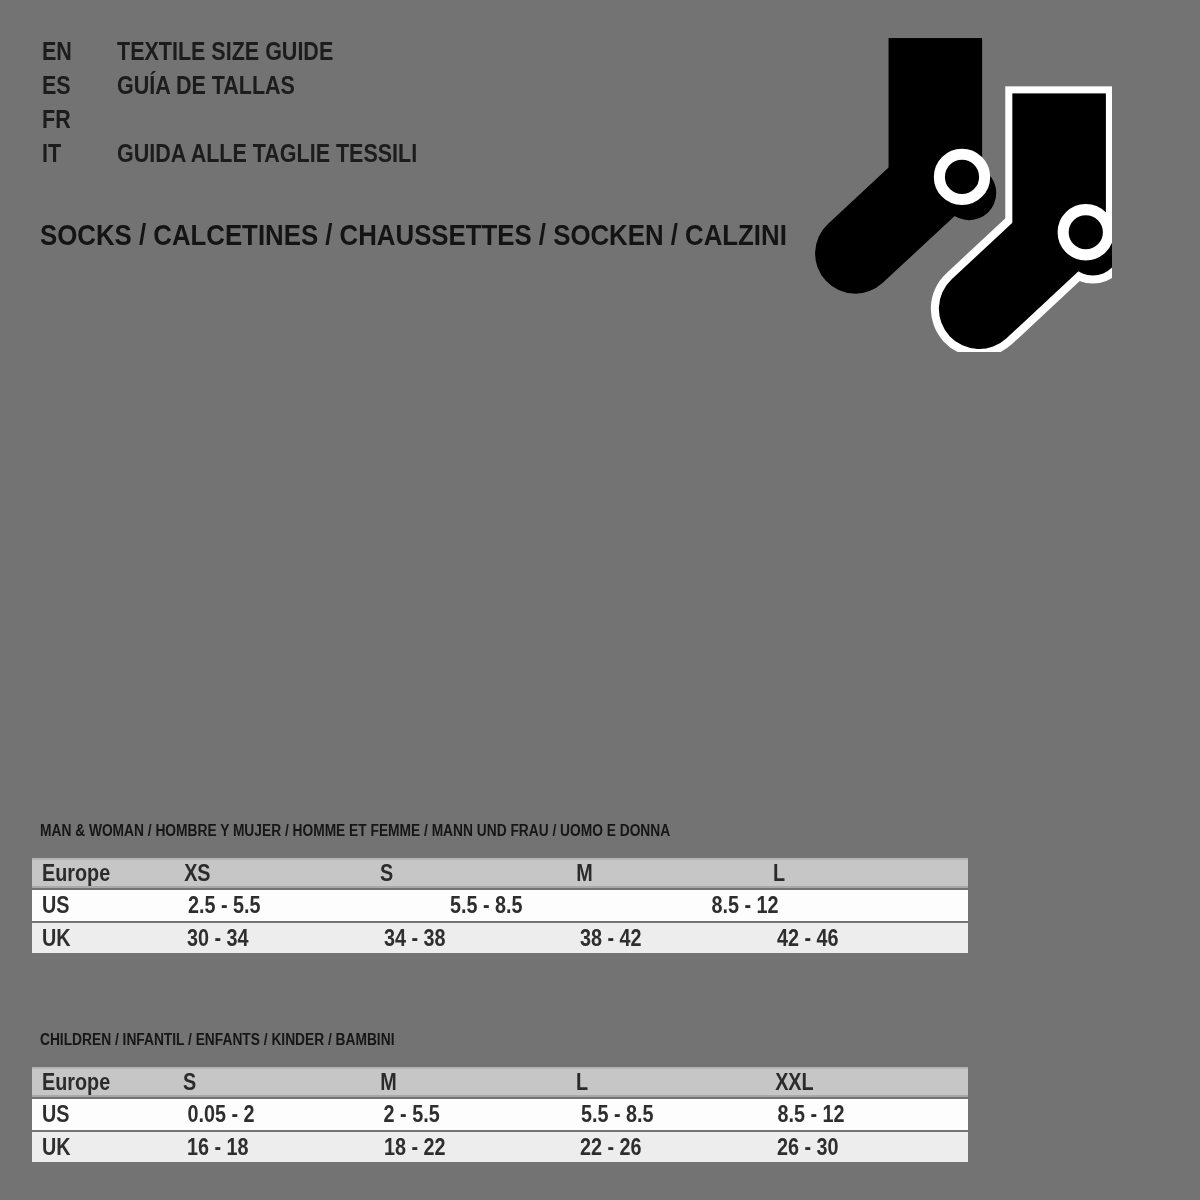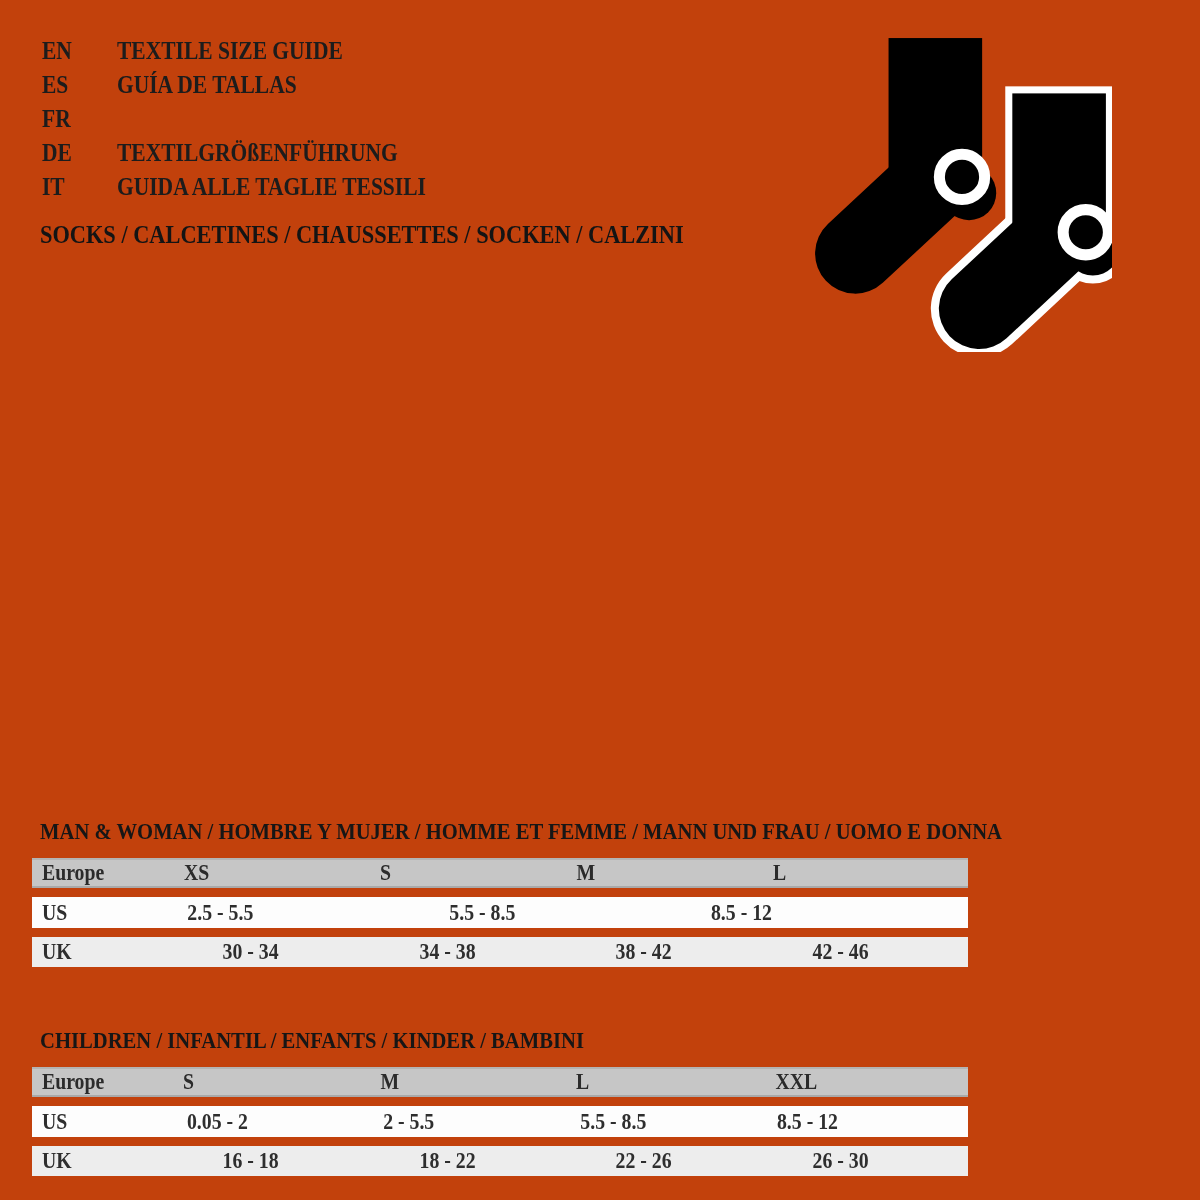--- a/index.html
+++ b/index.html
@@ -1,48 +1,48 @@
 <!DOCTYPE html>
 <html><head>
 <meta charset="utf-8">
 <style>
   html,body{margin:0;padding:0;background:#fff;}
   #canvas{
-    position:relative;width:1200px;height:1200px;background:#c2410c;overflow:hidden;
-    font-family:Liberation Serif, serif;
+    position:relative;width:1200px;height:1200px;background:#737373;overflow:hidden;
+    font-family:Liberation Sans, sans-serif;
     -webkit-font-smoothing:antialiased;
   }
   
   .cnd{display:inline-block;transform:scaleX(.86);transform-origin:0 50%;white-space:nowrap;}
   .cnd-c{display:inline-block;transform:scaleX(.86);transform-origin:50% 50%;white-space:nowrap;}
 
   
   #lang-block{position:absolute;left:42px;top:34px;}
   .lang-row{display:flex;height:34px;line-height:34px;font-weight:bold;font-size:25px;color:#1c1c1c;}
   .lang-code{flex:0 0 75px;}
   
   #product-line{position:absolute;left:40px;top:218px;height:34px;line-height:34px;
-    font-weight:bold;font-size:26px;color:#141414;text-align:right;}
+    font-weight:bold;font-size:30px;color:#141414;text-align:right;}
 
   
   #socks-icon{position:absolute;left:810px;top:30px;width:302px;height:322px;}
 
   
   .section{position:absolute;left:32px;width:936px;}
   .section.s0{top:819px;}
   .section.s1{top:1028px;}
   .section-title{position:absolute;left:8px;top:0;height:24px;line-height:24px;
-    font-weight:bold;font-size:24px;color:#161616;text-align:center;}
+    font-weight:bold;font-size:16px;color:#161616;text-align:center;}
   .size-table{position:absolute;left:0;top:39px;width:936px;}
-  .t-row{display:flex;width:100%;height:30px;line-height:30px;margin-bottom:9px;
+  .t-row{display:flex;width:100%;height:30px;line-height:30px;margin-bottom:2px;
     font-weight:bold;font-size:23px;}
   .t-row.head{background:#c6c6c6;border-top:2px solid #b4b4b4;border-bottom:2px solid #a9a9a9;
     height:26px;line-height:26px;color:#2b2b2b;}
   .t-row.r0{background:#fdfdfd;color:#2e2e2e;height:31px;line-height:31px;}
-  .t-row.r1{background:#ededed;color:#2e2e2e;gap:36px;}
+  .t-row.r1{background:#ededed;color:#2e2e2e;}
   .t-cell-label{flex:0 0 150px;text-align:left;padding-left:10px;box-sizing:border-box;}
   .t-cell-val{flex:1 1 0;text-align:left;}
 </style>
 </head>
 <body>
 
 <div id="canvas">
 
   <div id="lang-block">
   <div class="lang-row">
@@ -52,24 +52,20 @@
 
   <div class="lang-row">
     <span class="lang-code"><span class="cnd">ES</span></span>
     <span class="lang-label"><span class="cnd">GUÍA DE TALLAS</span></span>
   </div>
 
   <div class="lang-row">
     <span class="lang-code"><span class="cnd">FR</span></span>
   </div>
 
-  <div class="lang-row">
-    <span class="lang-code"><span class="cnd">DE</span></span>
-    <span class="lang-label"><span class="cnd">TEXTILGRÖßENFÜHRUNG</span></span>
-  </div>
 
   <div class="lang-row">
     <span class="lang-code"><span class="cnd">IT</span></span>
     <span class="lang-label"><span class="cnd">GUIDA ALLE TAGLIE TESSILI</span></span>
   </div>
 </div>
 
   <div id="product-line">
     <span class="cnd">SOCKS / CALCETINES / CHAUSSETTES / SOCKEN / CALZINI</span>
   </div>

